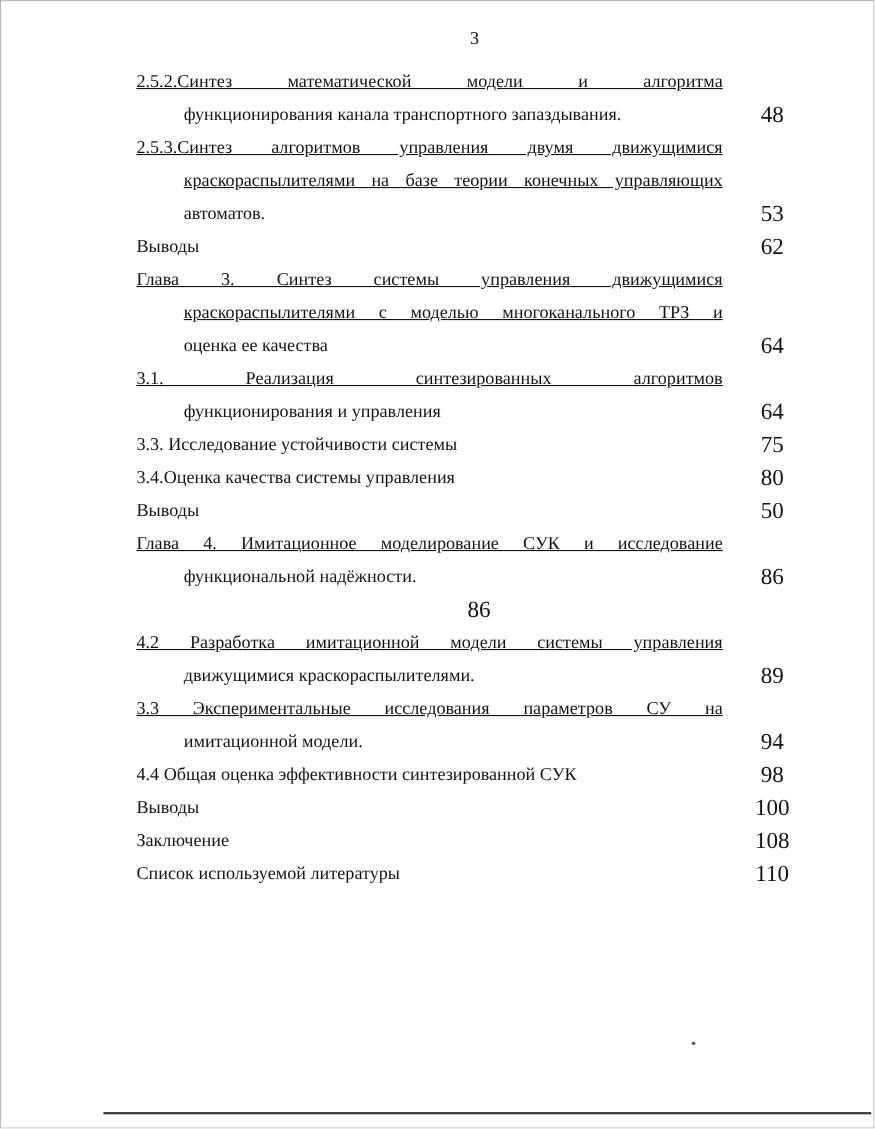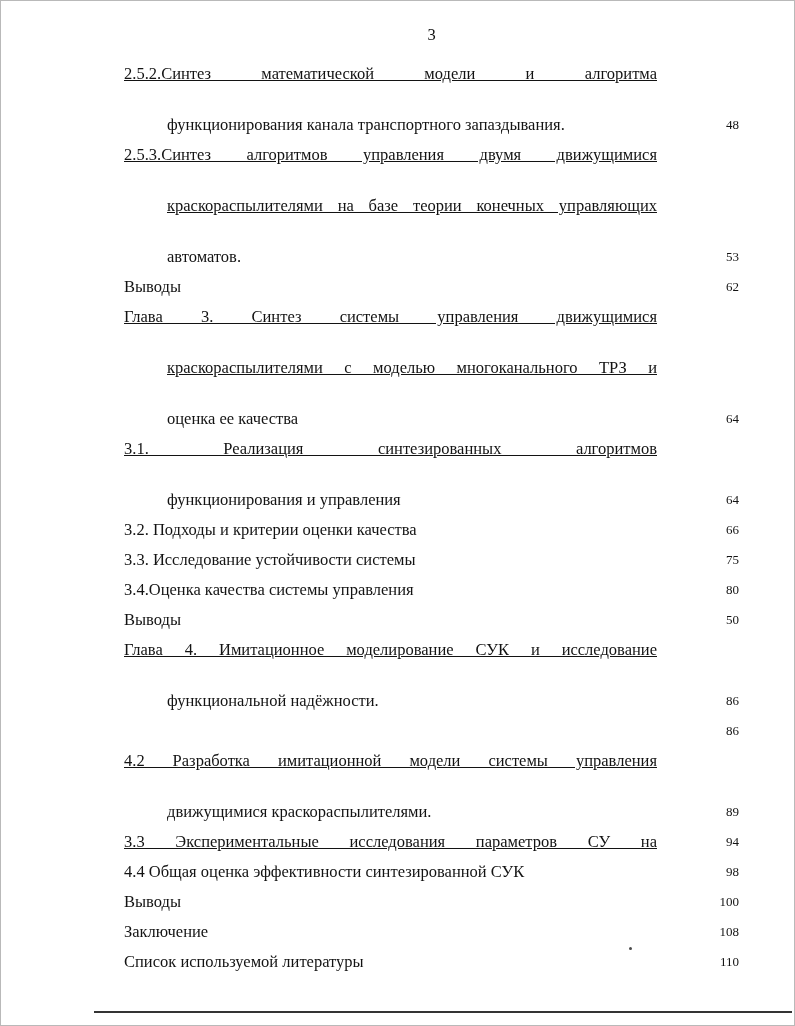--- a/index.html
+++ b/index.html
@@ -31,32 +31,31 @@
   .entry-text {
     width: 533px;
     font-size: 16.5px;
   }
   .entry-text .line {
     line-height: 30px;
     white-space: normal;
   }
   .entry-text .line.cont {
     padding-left: 43px;
-    margin-top: 21px;
   }
   .entry-text .line.fill {
     text-align: justify;
     text-align-last: justify;
     text-decoration: underline;
   }
   .entry-page {
     flex: 1 1 auto;
-    text-align: right;
+    text-align: center;
     align-self: flex-end;
-    font-size: 13px;
+    font-size: 21px;
     line-height: 30px;
     padding-left: 8px;
   }
   .bottom-line {
     position: absolute;
     bottom: 12px;
     left: 93px;
     right: 2px;
     height: 2px;
     background: #343434;
@@ -112,26 +111,20 @@
   </div>
 
   <div class="entry">
     <div class="entry-text">
           <div class="line fill">3.1. Реализация синтезированных алгоритмов</div>
           <div class="line cont">функционирования и управления</div>
         </div>
     <div class="entry-page">64</div>
   </div>
 
-  <div class="entry">
-    <div class="entry-text">
-          <div class="line">3.2. Подходы и критерии оценки качества</div>
-        </div>
-    <div class="entry-page">66</div>
-  </div>
 
   <div class="entry">
     <div class="entry-text">
           <div class="line">3.3. Исследование устойчивости системы</div>
         </div>
     <div class="entry-page">75</div>
   </div>
 
   <div class="entry">
     <div class="entry-text">
@@ -163,20 +156,21 @@
     <div class="entry-text">
           <div class="line fill">4.2 Разработка имитационной модели системы управления</div>
           <div class="line cont">движущимися краскораспылителями.</div>
         </div>
     <div class="entry-page">89</div>
   </div>
 
   <div class="entry">
     <div class="entry-text">
           <div class="line fill">3.3 Экспериментальные исследования параметров СУ на</div>
+          <div class="line cont">имитационной модели.</div>
         </div>
     <div class="entry-page">94</div>
   </div>
 
   <div class="entry">
     <div class="entry-text">
           <div class="line">4.4 Общая оценка эффективности синтезированной СУК</div>
         </div>
     <div class="entry-page">98</div>
   </div>

